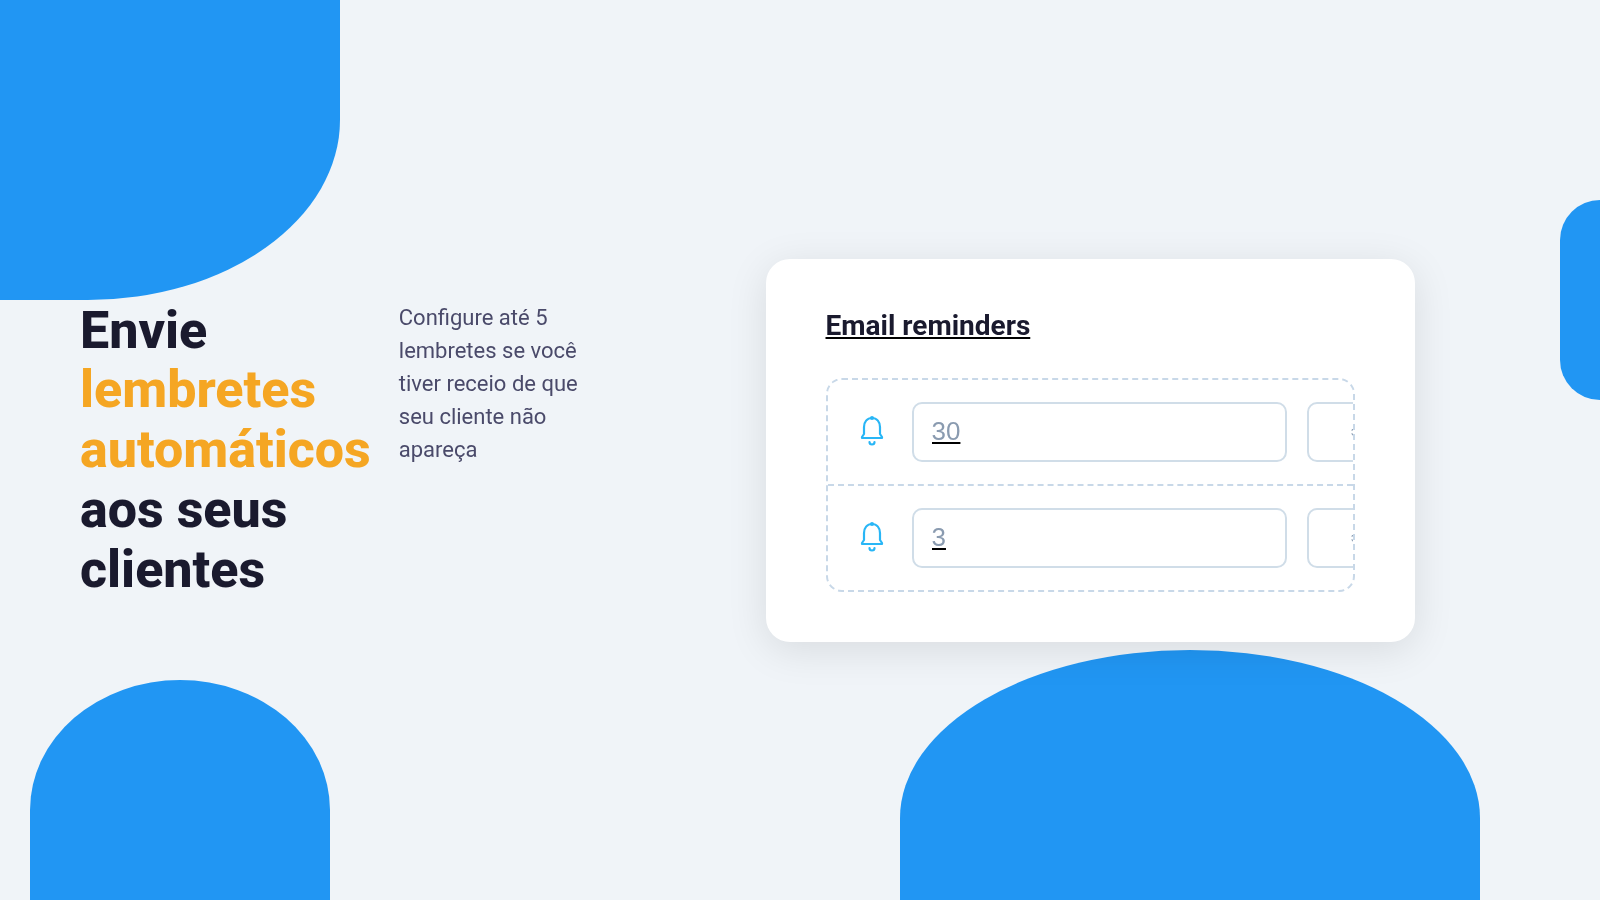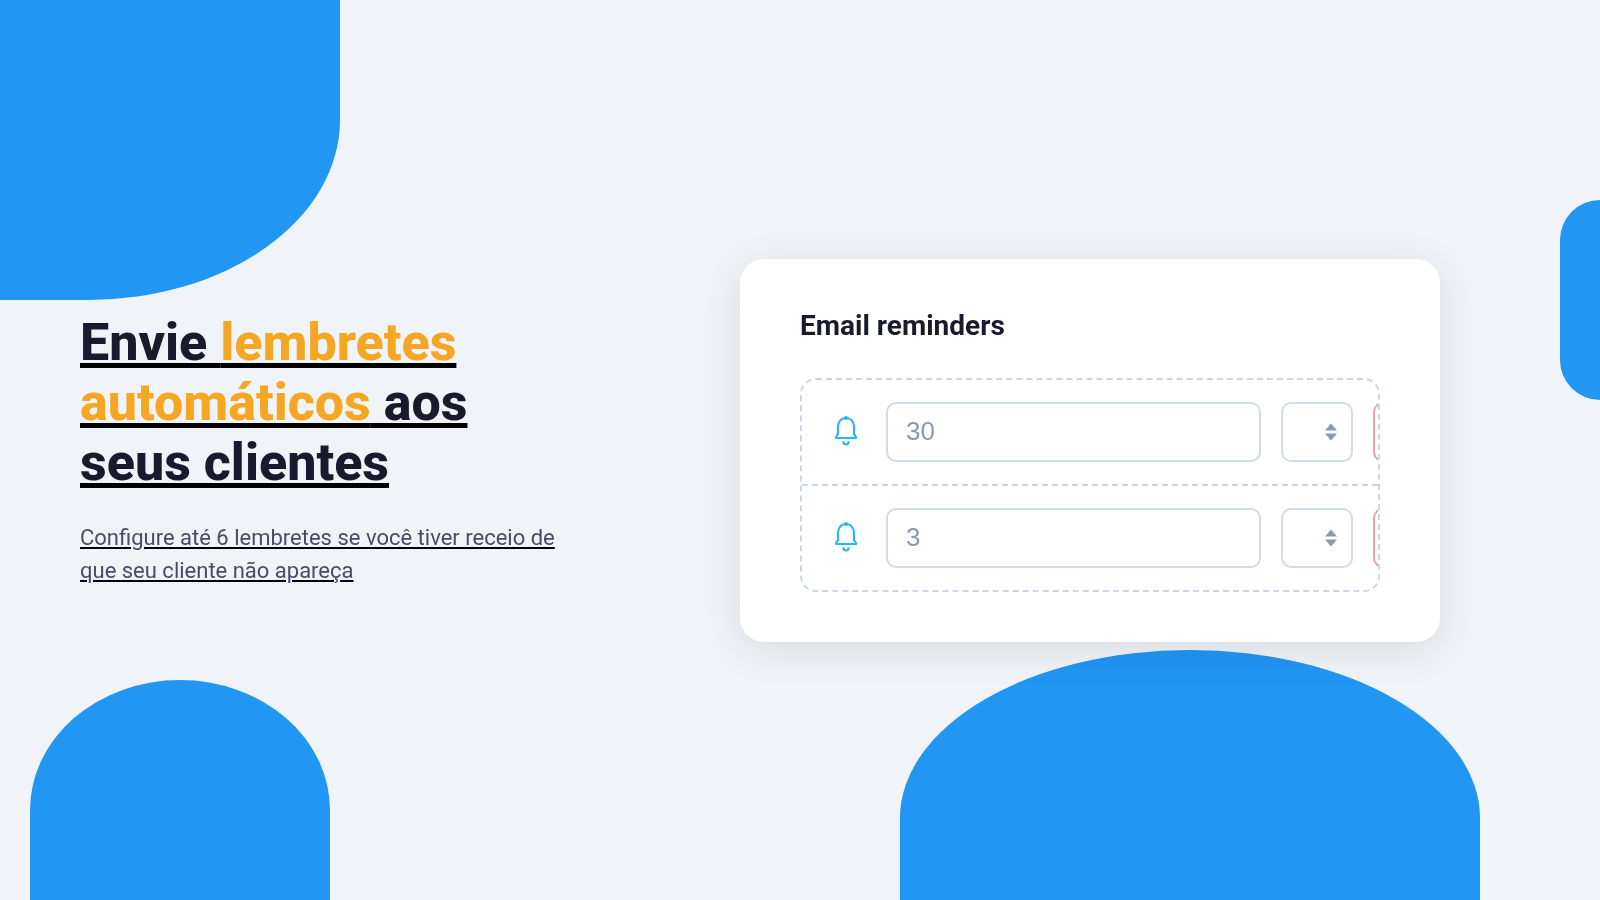--- a/index.html
+++ b/index.html
@@ -66,23 +66,22 @@
       align-items: center;
       height: 900px;
       padding: 0 80px;
       gap: 80px;
     }
 
     
     .left-panel {
       flex: 0 0 500px;
       display: flex;
-      flex-direction: column;
+      flex-direction: row;
       gap: 28px;
-      text-decoration: underline;
     }
 
     .headline {
       font-size: 52px;
       font-weight: 800;
       line-height: 1.15;
       color: #1a1a2e;
     }
 
     .headline .highlight {
@@ -106,21 +105,22 @@
       display: flex;
       justify-content: center;
       align-items: center;
     }
 
     .card {
       background: #ffffff;
       border-radius: 24px;
       padding: 50px 60px;
       box-shadow: 0 8px 40px rgba(0,0,0,0.10);
-      width: 700px;
+      width: 649px;
+      text-decoration: underline;
     }
 
     .card-title {
       font-size: 28px;
       font-weight: 700;
       color: #1a1a2e;
       margin-bottom: 36px;
     }
 
     
@@ -244,21 +244,21 @@
 <div class="bg-blob-bottom-left"></div>
 <div class="bg-blob-bottom-right"></div>
 <div class="bg-blob-right-edge"></div>
 
 <div class="layout">
 
   <div class="left-panel">
     <h1 class="headline">
       <span class="normal">Envie </span><span class="highlight">lembretes automáticos</span><span class="normal"> aos seus clientes</span>
     </h1>
-    <p class="subtext">Configure até 6 lembretes se você tiver receio de que seu cliente não apareça</p>
+    <p class="subtext">Configure até 5 lembretes se você tiver receio de que seu cliente não apareça</p>
   </div>
 
   <div class="right-panel">
     <div class="card">
       <div class="card-title">Email reminders</div>
 
       <div class="reminders-list">
 
         <div class="reminder-row">
           <div class="bell-icon-wrap">

